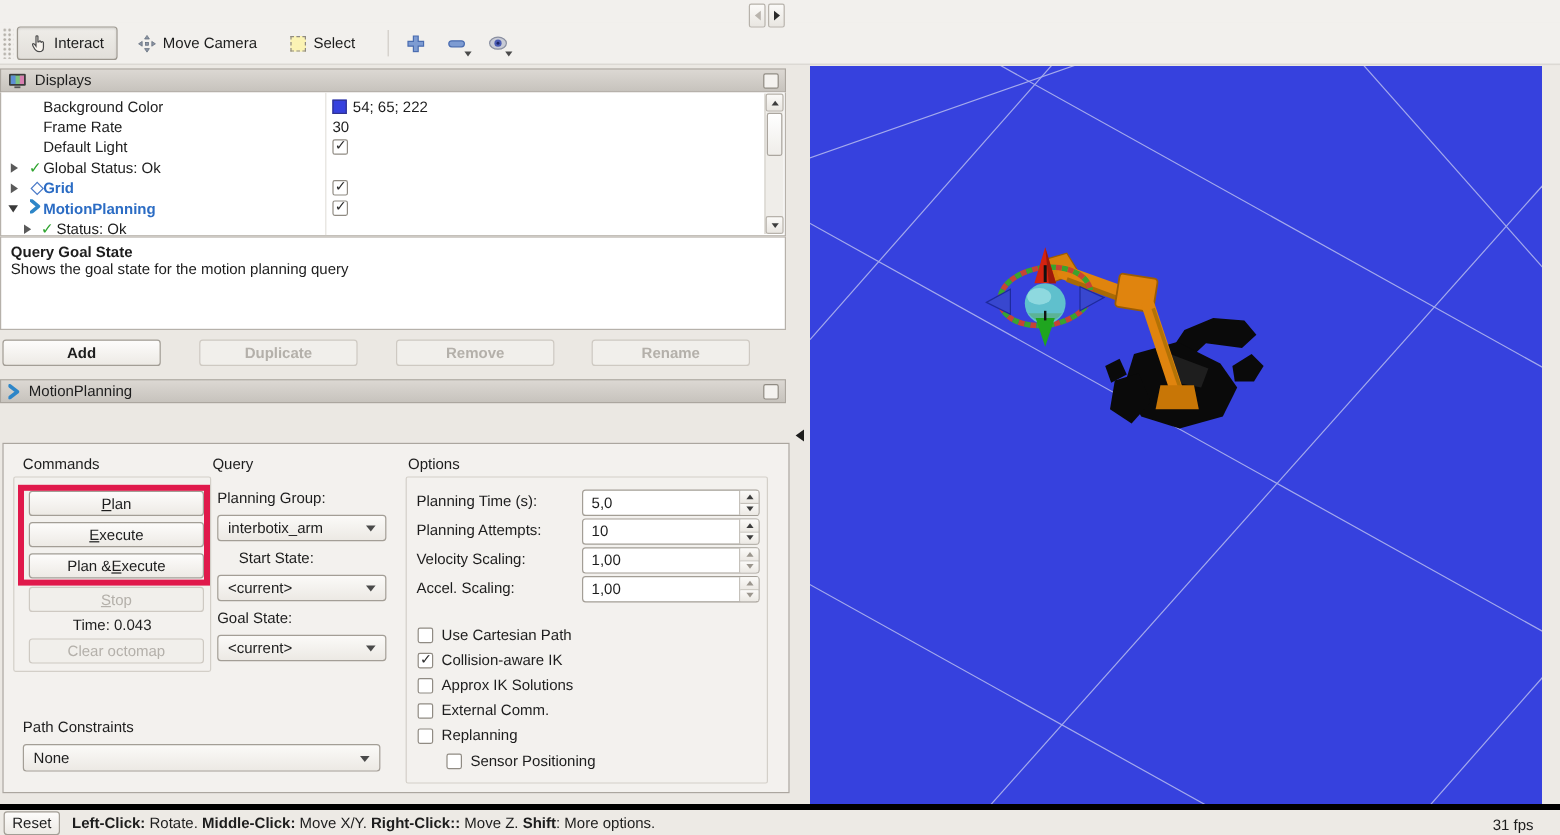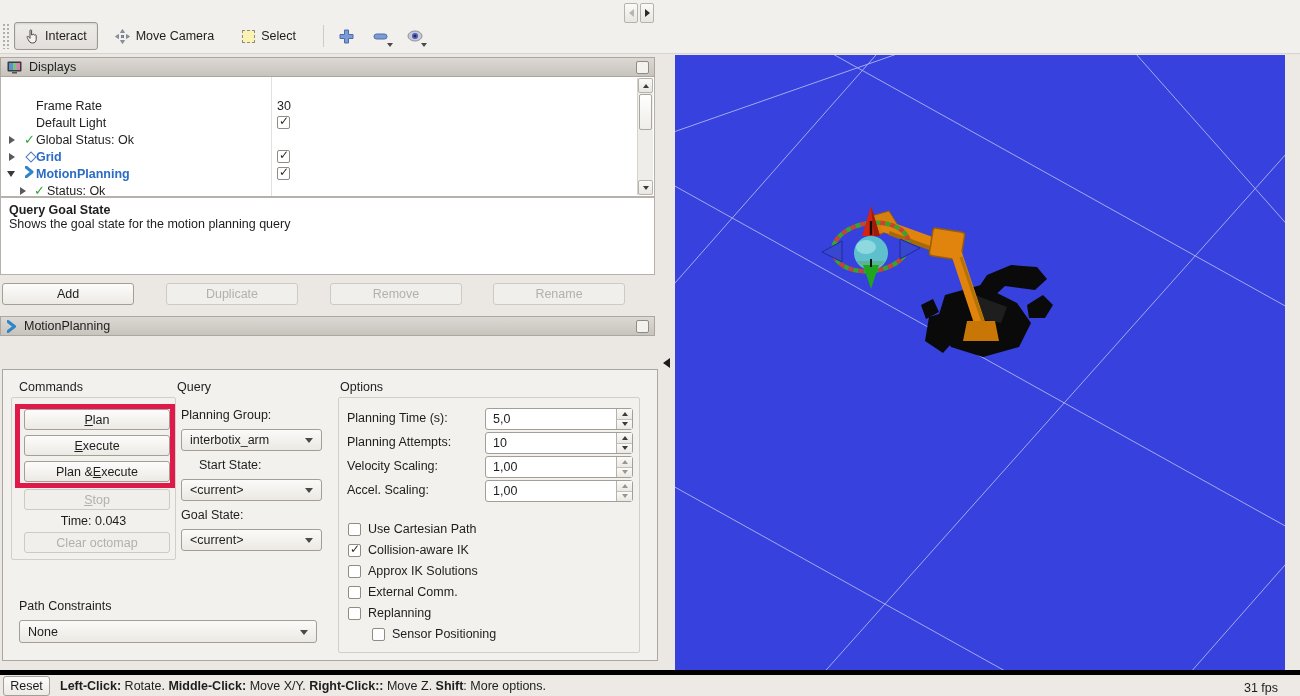--- a/index.html
+++ b/index.html
@@ -81,21 +81,21 @@
     border-left:1px solid #D5D1CB; }
   .vs-btn { position:absolute; left:0; width:15px; height:15px; background:linear-gradient(#FBFAF8,#E9E6E1);
     border:1px solid #B7B2AB; border-radius:2px; display:flex; align-items:center; justify-content:center; }
   .vs-thumb { position:absolute; left:1px; width:13px; background:linear-gradient(#FFFFFF,#EFEDE9);
     border:1px solid #ABA69F; border-radius:2px; }
   
   .help-box { position:absolute; left:0; top:197px; width:655px; height:78px; background:#FFF;
     border:1px solid #B6B1AA; padding:5px 8px; }
   .help-title { font-weight:bold; }
   .actions { position:absolute; left:0; top:283px; width:655px; height:22px; }
-  .actions .btn { position:absolute; top:0; height:22px; width:132px; }
+  .actions .btn { position:absolute; top:0; height:22px; width:132px;font-weight:bold; }
   
   .tabbar { position:absolute; left:2px; top:346px; width:656px; height:24px; display:flex; align-items:flex-end; }
   .tab { height:21px; display:flex; align-items:center; padding:0 11px; margin-right:1px;
     background:linear-gradient(#E9E6E2,#D9D5D0); border:1px solid #A7A29A;
     border-radius:3px 3px 0 0; white-space:nowrap; }
   .tab.active { height:24px; background:#F3F1EE; border-bottom:1px solid #F3F1EE; z-index:2; }
   .tab-scroll { position:absolute; top:3px; width:14px; height:20px; display:flex; align-items:center;
     justify-content:center; background:linear-gradient(#FBFAF8,#E9E6E1); border:1px solid #B7B2AB; border-radius:2px; }
   .pane { position:absolute; left:2px; top:369px; width:656px; height:292px; background:#F3F1EE;
     border:1px solid #ABA69F; }
@@ -194,20 +194,27 @@
         <rect x="9.5" y="2" width="3.5" height="7" fill="#D77FB0"></rect>
         <rect x="5" y="11" width="5" height="1.5" fill="#555"></rect>
       </svg>
     <span>Displays</span>
     <span class="float-box"></span>
   </div>
 
   <div class="tree">
     <div class="tree-col-line"></div>
 
+    <div class="tree-row" style="top:3px;">
+      <span class="tr-label">Background Color</span>
+      <span class="tr-value">
+        <span class="swatch" style="background: rgb(54, 65, 222);"></span>
+        <span>54; 65; 222</span>
+      </span>
+    </div>
 
     <div class="tree-row" style="top:20px;">
       <span class="tr-label">Frame Rate</span>
       <span class="tr-value">
           <span>30</span>
         </span>
     </div>
 
     <div class="tree-row" style="top:37px;">
       <span class="tr-label">Default Light</span>

